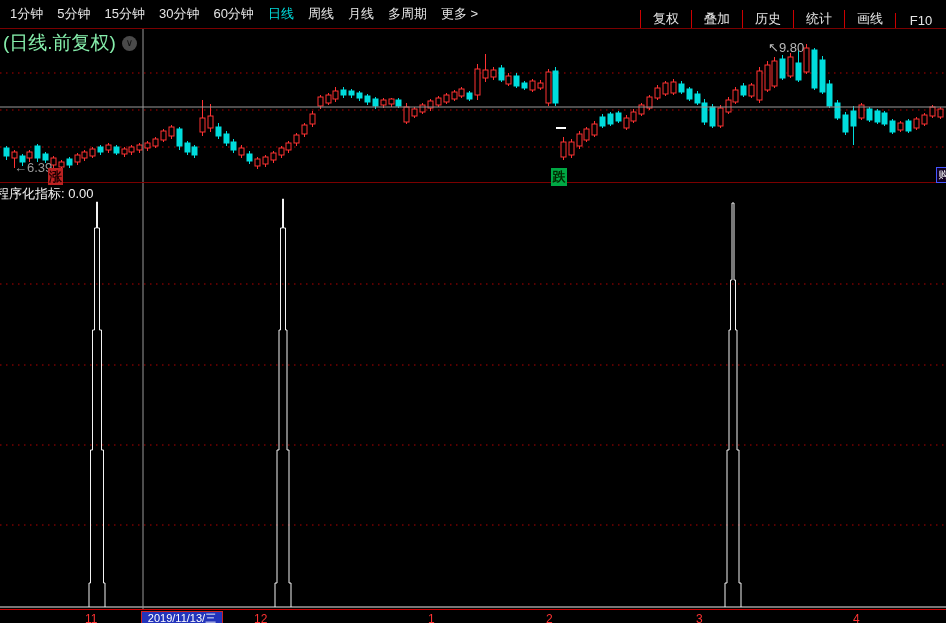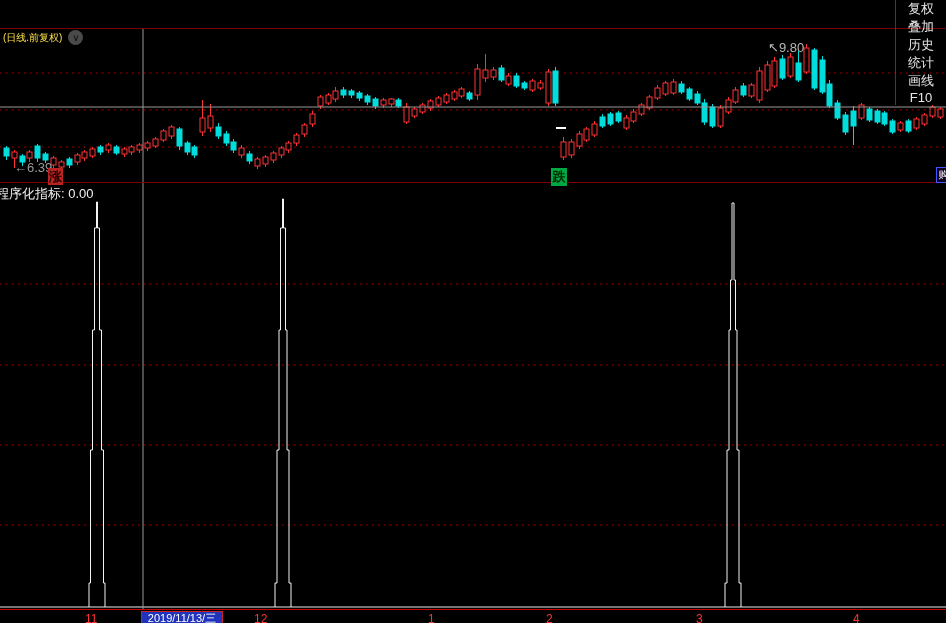--- a/index.html
+++ b/index.html
@@ -4,26 +4,26 @@
 <style>
   html,body{margin:0;padding:0;background:#000;}
   body{width:946px;height:623px;position:relative;overflow:hidden;
        font-family:"Liberation Sans","DejaVu Sans",sans-serif;color:#ddd;}
   
   .toolbar{position:absolute;left:0;top:0;width:946px;height:28px;background:#000;
            border-bottom:1px solid #7a0000;display:flex;align-items:center;font-size:13px;}
   .tb-left{display:flex;align-items:center;padding-left:10px;}
   .tb-left .tb-item{margin-right:14px;color:#e6e6e6;cursor:default;white-space:nowrap;}
   .tb-left .tb-item.active{color:#00dddd;}
-  .tb-right{margin-left:auto;display:flex;height:28px;align-items:flex-start;flex-direction:column;}
+  .tb-right{margin-left:auto;display:flex;height:28px;align-items:flex-end;}
   .tb-right .tb-btn{display:flex;align-items:center;justify-content:center;color:#e6e6e6;
            min-width:34px;padding:0 8px;border-left:1px solid #cc0000;white-space:nowrap;}
   
   .chart-header{position:absolute;left:3px;top:30px;display:flex;align-items:center;z-index:5;}
-  .chart-title{font-size:10px;color:#fde047;}
+  .chart-title{font-size:19px;color:#86efac;}
   .dd-circle{width:15px;height:15px;border-radius:50%;background:#4a4a4a;margin-left:6px;
              display:flex;align-items:center;justify-content:center;color:#111;font-size:10px;line-height:1;}
   
   .abs{position:absolute;z-index:4;}
   .price-low{left:14px;top:160px;color:#9a9a9a;font-size:13px;}
   .price-high{left:768px;top:40px;color:#b8b8b8;font-size:13px;}
   .badge-up{left:48px;top:168px;width:15px;height:17px;background:#bb2222;color:#200;
             font-size:13px;font-weight:bold;text-align:center;line-height:17px;}
   .badge-down{left:551px;top:168px;width:16px;height:18px;background:#00a844;color:#002a00;
             font-size:13px;font-weight:bold;text-align:center;line-height:18px;}
@@ -454,20 +454,32 @@
     <rect x="938" y="109" width="5" height="8" fill="#000" stroke="#ff3232" stroke-width="1"></rect>
     <line x1="0" x2="946" y1="607" y2="607" stroke="#ececec" stroke-width="1"></line>
     <path d="M 96.5 202 L 96.5 228 L 94.5 228 L 94.5 330 L 92.5 330 L 92.5 450 L 90.5 450 L 90.5 583 L 89 583 L 89 607 M 97.5 202 L 97.5 228 L 99.5 228 L 99.5 330 L 101.5 330 L 101.5 450 L 103.5 450 L 103.5 583 L 105 583 L 105 607 M 96.5 202 L 97.5 202" fill="none" stroke="#f2f2f2" stroke-width="1"></path>
     <path d="M 282.5 199 L 282.5 228 L 280.5 228 L 280.5 330 L 279 330 L 279 450 L 277 450 L 277 583 L 275 583 L 275 607 M 283.5 199 L 283.5 228 L 285.5 228 L 285.5 330 L 287 330 L 287 450 L 289 450 L 289 583 L 291 583 L 291 607 M 282.5 199 L 283.5 199" fill="none" stroke="#f2f2f2" stroke-width="1"></path>
     <path d="M 732 203 L 732 280 L 730.5 280 L 730.5 330 L 729 330 L 729 450 L 727 450 L 727 583 L 725 583 L 725 607 M 734 203 L 734 280 L 735.5 280 L 735.5 330 L 737 330 L 737 450 L 739 450 L 739 583 L 741 583 L 741 607 M 732 203 L 734 203" fill="none" stroke="#f2f2f2" stroke-width="1"></path>
     <line x1="0" x2="946" y1="107" y2="107" stroke="#999999" stroke-width="1"></line>
     <line x1="143" x2="143" y1="29" y2="623" stroke="#999999" stroke-width="1"></line>
   </svg>
 
 <div class="toolbar">
+  <div class="tb-left" id="tb-left">
+      <span class="tb-item">1分钟</span>
+      <span class="tb-item">5分钟</span>
+      <span class="tb-item">15分钟</span>
+      <span class="tb-item">30分钟</span>
+      <span class="tb-item">60分钟</span>
+      <span class="tb-item active">日线</span>
+      <span class="tb-item">周线</span>
+      <span class="tb-item">月线</span>
+      <span class="tb-item">多周期</span>
+      <span class="tb-item">更多 ˃</span>
+    </div>
   <div class="tb-right" id="tb-right">
       <span class="tb-btn">复权</span>
       <span class="tb-btn">叠加</span>
       <span class="tb-btn">历史</span>
       <span class="tb-btn">统计</span>
       <span class="tb-btn">画线</span>
       <span class="tb-btn">F10</span>
     </div>
 </div>
 

